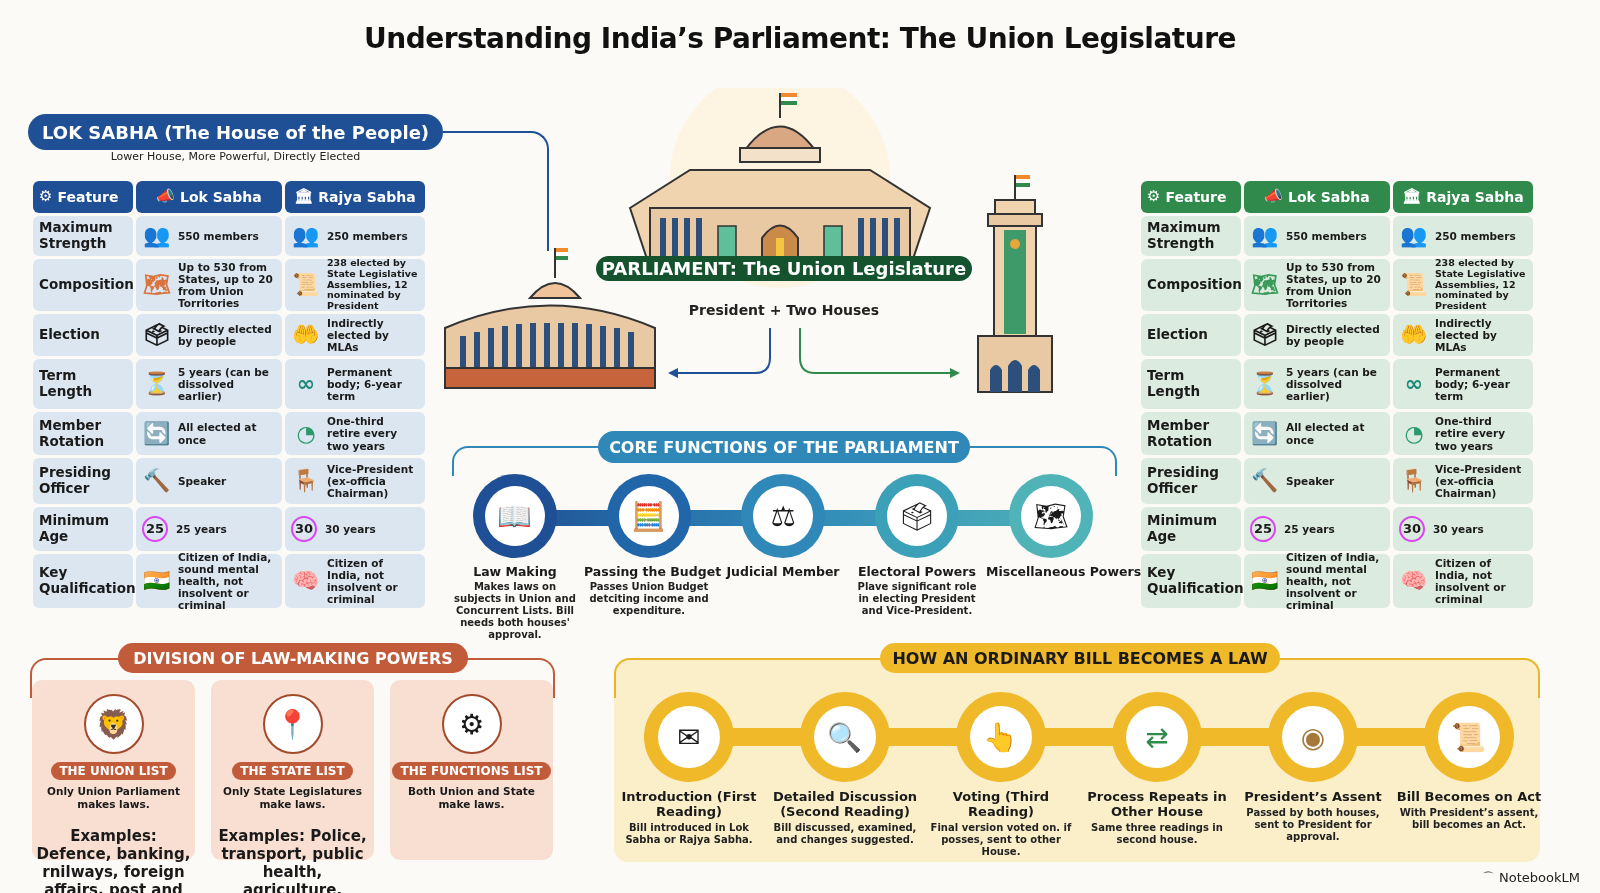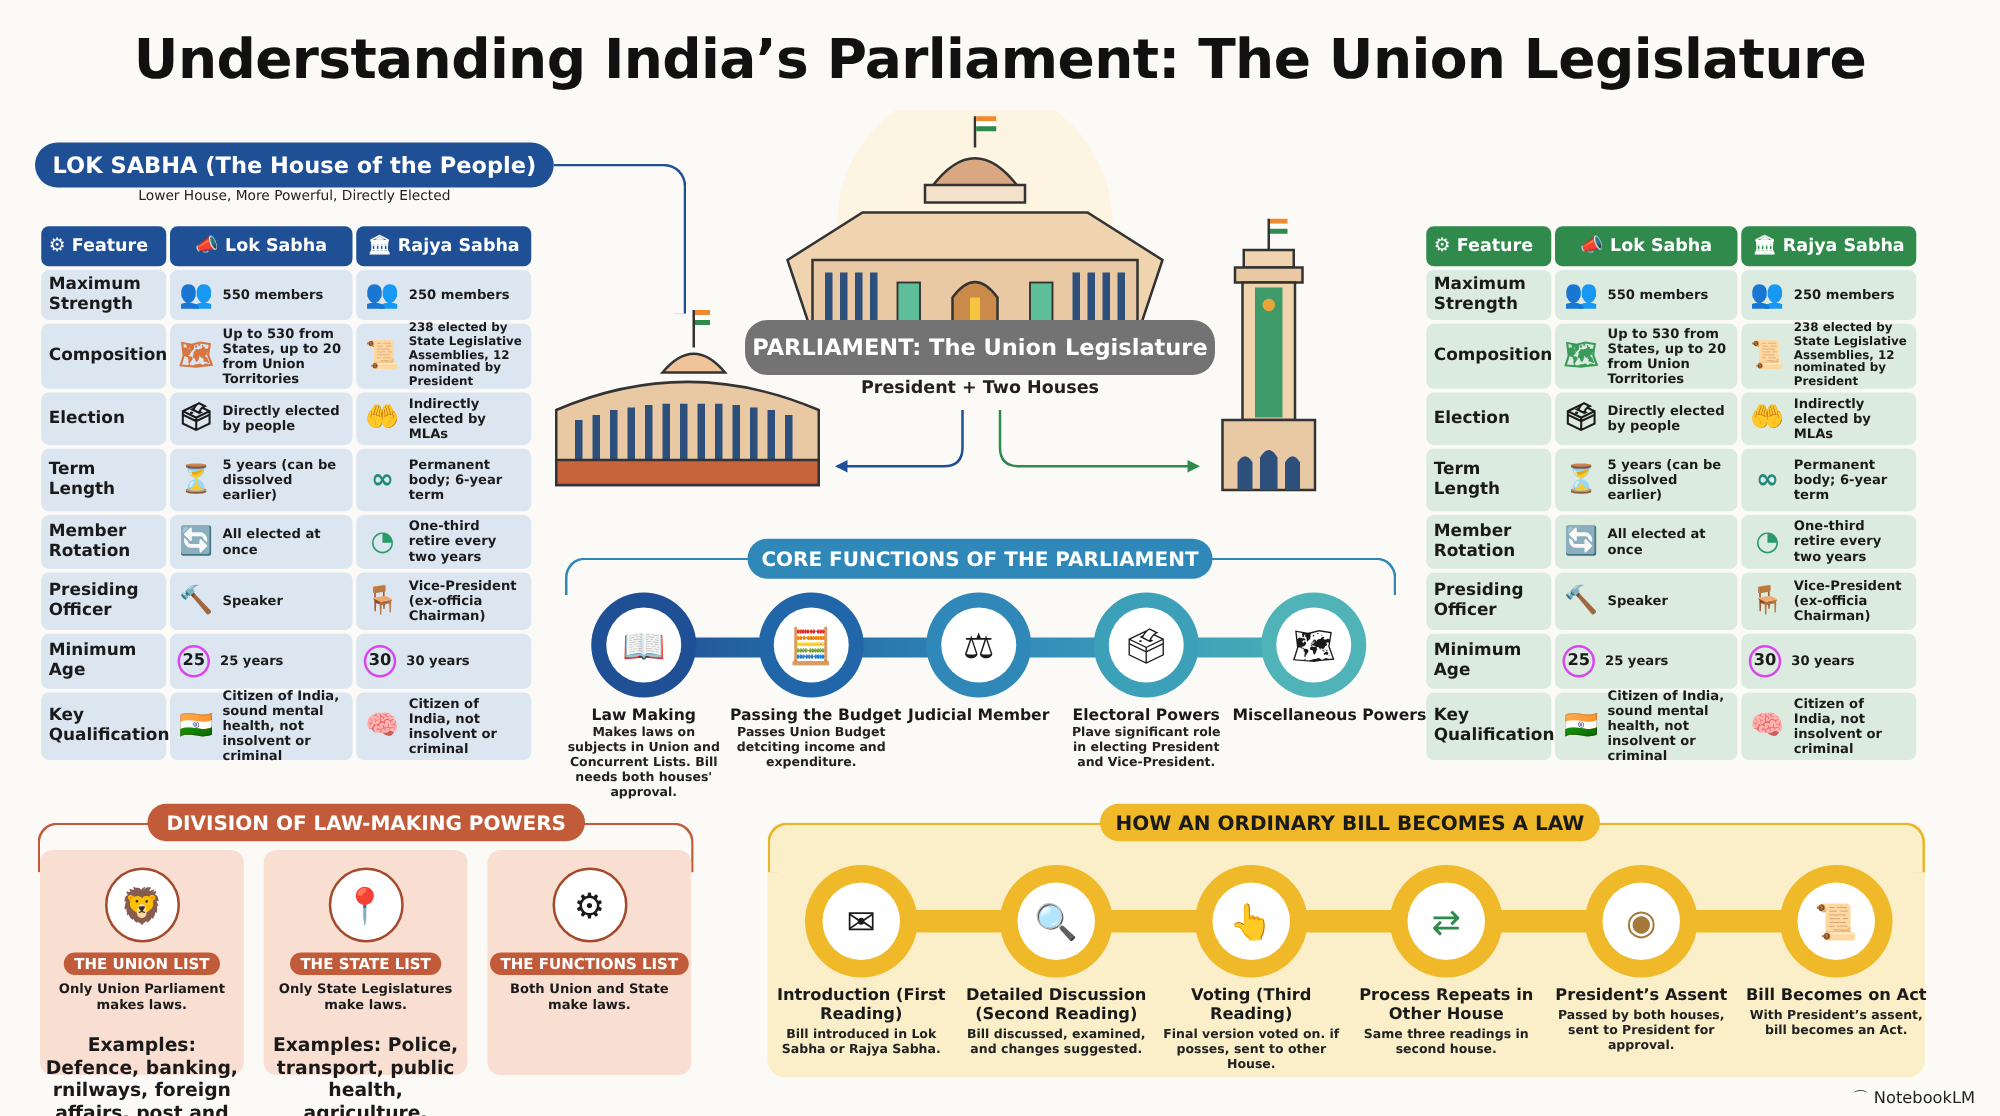--- a/index.html
+++ b/index.html
@@ -1,21 +1,21 @@
 <!DOCTYPE html>
 <html><head>
 <meta charset="utf-8">
 <style>
   * { box-sizing: border-box; margin: 0; padding: 0; }
   html, body { width: 1600px; height: 893px; overflow: hidden; }
   body { background: #fbfaf7; font-family: "DejaVu Sans", sans-serif; color: #1a1a1a; position: relative; }
   .abs { position: absolute; }
 
   
-  .main-title { left: 0; top: 22px; width: 1600px; text-align: center; font-size: 44px; font-weight: bold; letter-spacing: -0.5px; color: #111; }
+  .main-title { left: 0; top: 22px; width: 1600px; text-align: center; font-size: 28px; font-weight: bold; letter-spacing: -0.5px; color: #111; }
 
   
   .tbl { width: 395px; }
   .tbl-row { display: flex; gap: 3px; margin-bottom: 3px; }
   .tbl-cell { border-radius: 6px; display: flex; align-items: center; font-size: 10.5px; font-weight: bold; line-height: 1.15; padding: 0 6px; }
   .c1 { width: 100px; font-size: 13.5px; line-height: 1.15; }
   .c2 { width: 146px; }
   .c3 { width: 140px; }
   .hdr .tbl-cell { color: #fff; font-size: 14px; height: 32px; }
   .hdr .tbl-cell .ic { color: #fff; margin-right: 5px; font-size: 15px; }
@@ -25,21 +25,21 @@
   .green .body .tbl-cell { background: #dcebdf; }
   .ico { width: 30px; height: 30px; flex: 0 0 30px; margin-right: 6px; display: flex; align-items: center; justify-content: center; font-size: 22px; }
   .age-circle { width: 26px; height: 26px; border: 2px solid #d946ef; border-radius: 50%; display: flex; align-items: center; justify-content: center; font-size: 13px; font-weight: bold; flex: 0 0 26px; margin-right: 8px; }
 
   
   .ls-title { left: 28px; top: 114px; height: 36px; width: 415px; background: #1f4f95; color: #fff; border-radius: 18px; font-size: 18px; font-weight: bold; display: flex; align-items: center; padding-left: 14px; }
   .ls-sub { left: 28px; top: 150px; width: 415px; text-align: center; font-size: 11px; color: #222; }
   .connector { border: 2px solid #1f4f95; border-left: none; border-bottom: none; border-top-right-radius: 18px; }
 
   
-  .parl-banner { left: 596px; top: 256px; width: 376px; height: 44px; background: #737373; color: #fff; border-radius: 18px; font-size: 18px; font-weight: bold; display: flex; align-items: center; justify-content: center; }
+  .parl-banner { left: 596px; top: 256px; width: 376px; height: 25px; background: #14532d; color: #fff; border-radius: 18px; font-size: 18px; font-weight: bold; display: flex; align-items: center; justify-content: center; }
   .parl-sub { left: 596px; top: 302px; width: 376px; text-align: center; font-size: 14px; font-weight: bold; color: #222; }
 
   
   .pill { border-radius: 16px; color: #fff; font-weight: bold; display: flex; align-items: center; justify-content: center; }
 
   
   .core-frame { left: 452px; top: 446px; width: 665px; height: 30px; border: 2px solid #2f88b8; border-bottom: none; border-radius: 16px 16px 0 0; }
   .cf-item { width: 130px; text-align: center; }
   .cf-circle { width: 84px; height: 84px; border-radius: 50%; margin: 0 auto; display: flex; align-items: center; justify-content: center; }
   .cf-inner { width: 60px; height: 60px; border-radius: 50%; background: #fff; display: flex; align-items: center; justify-content: center; font-size: 28px; }

